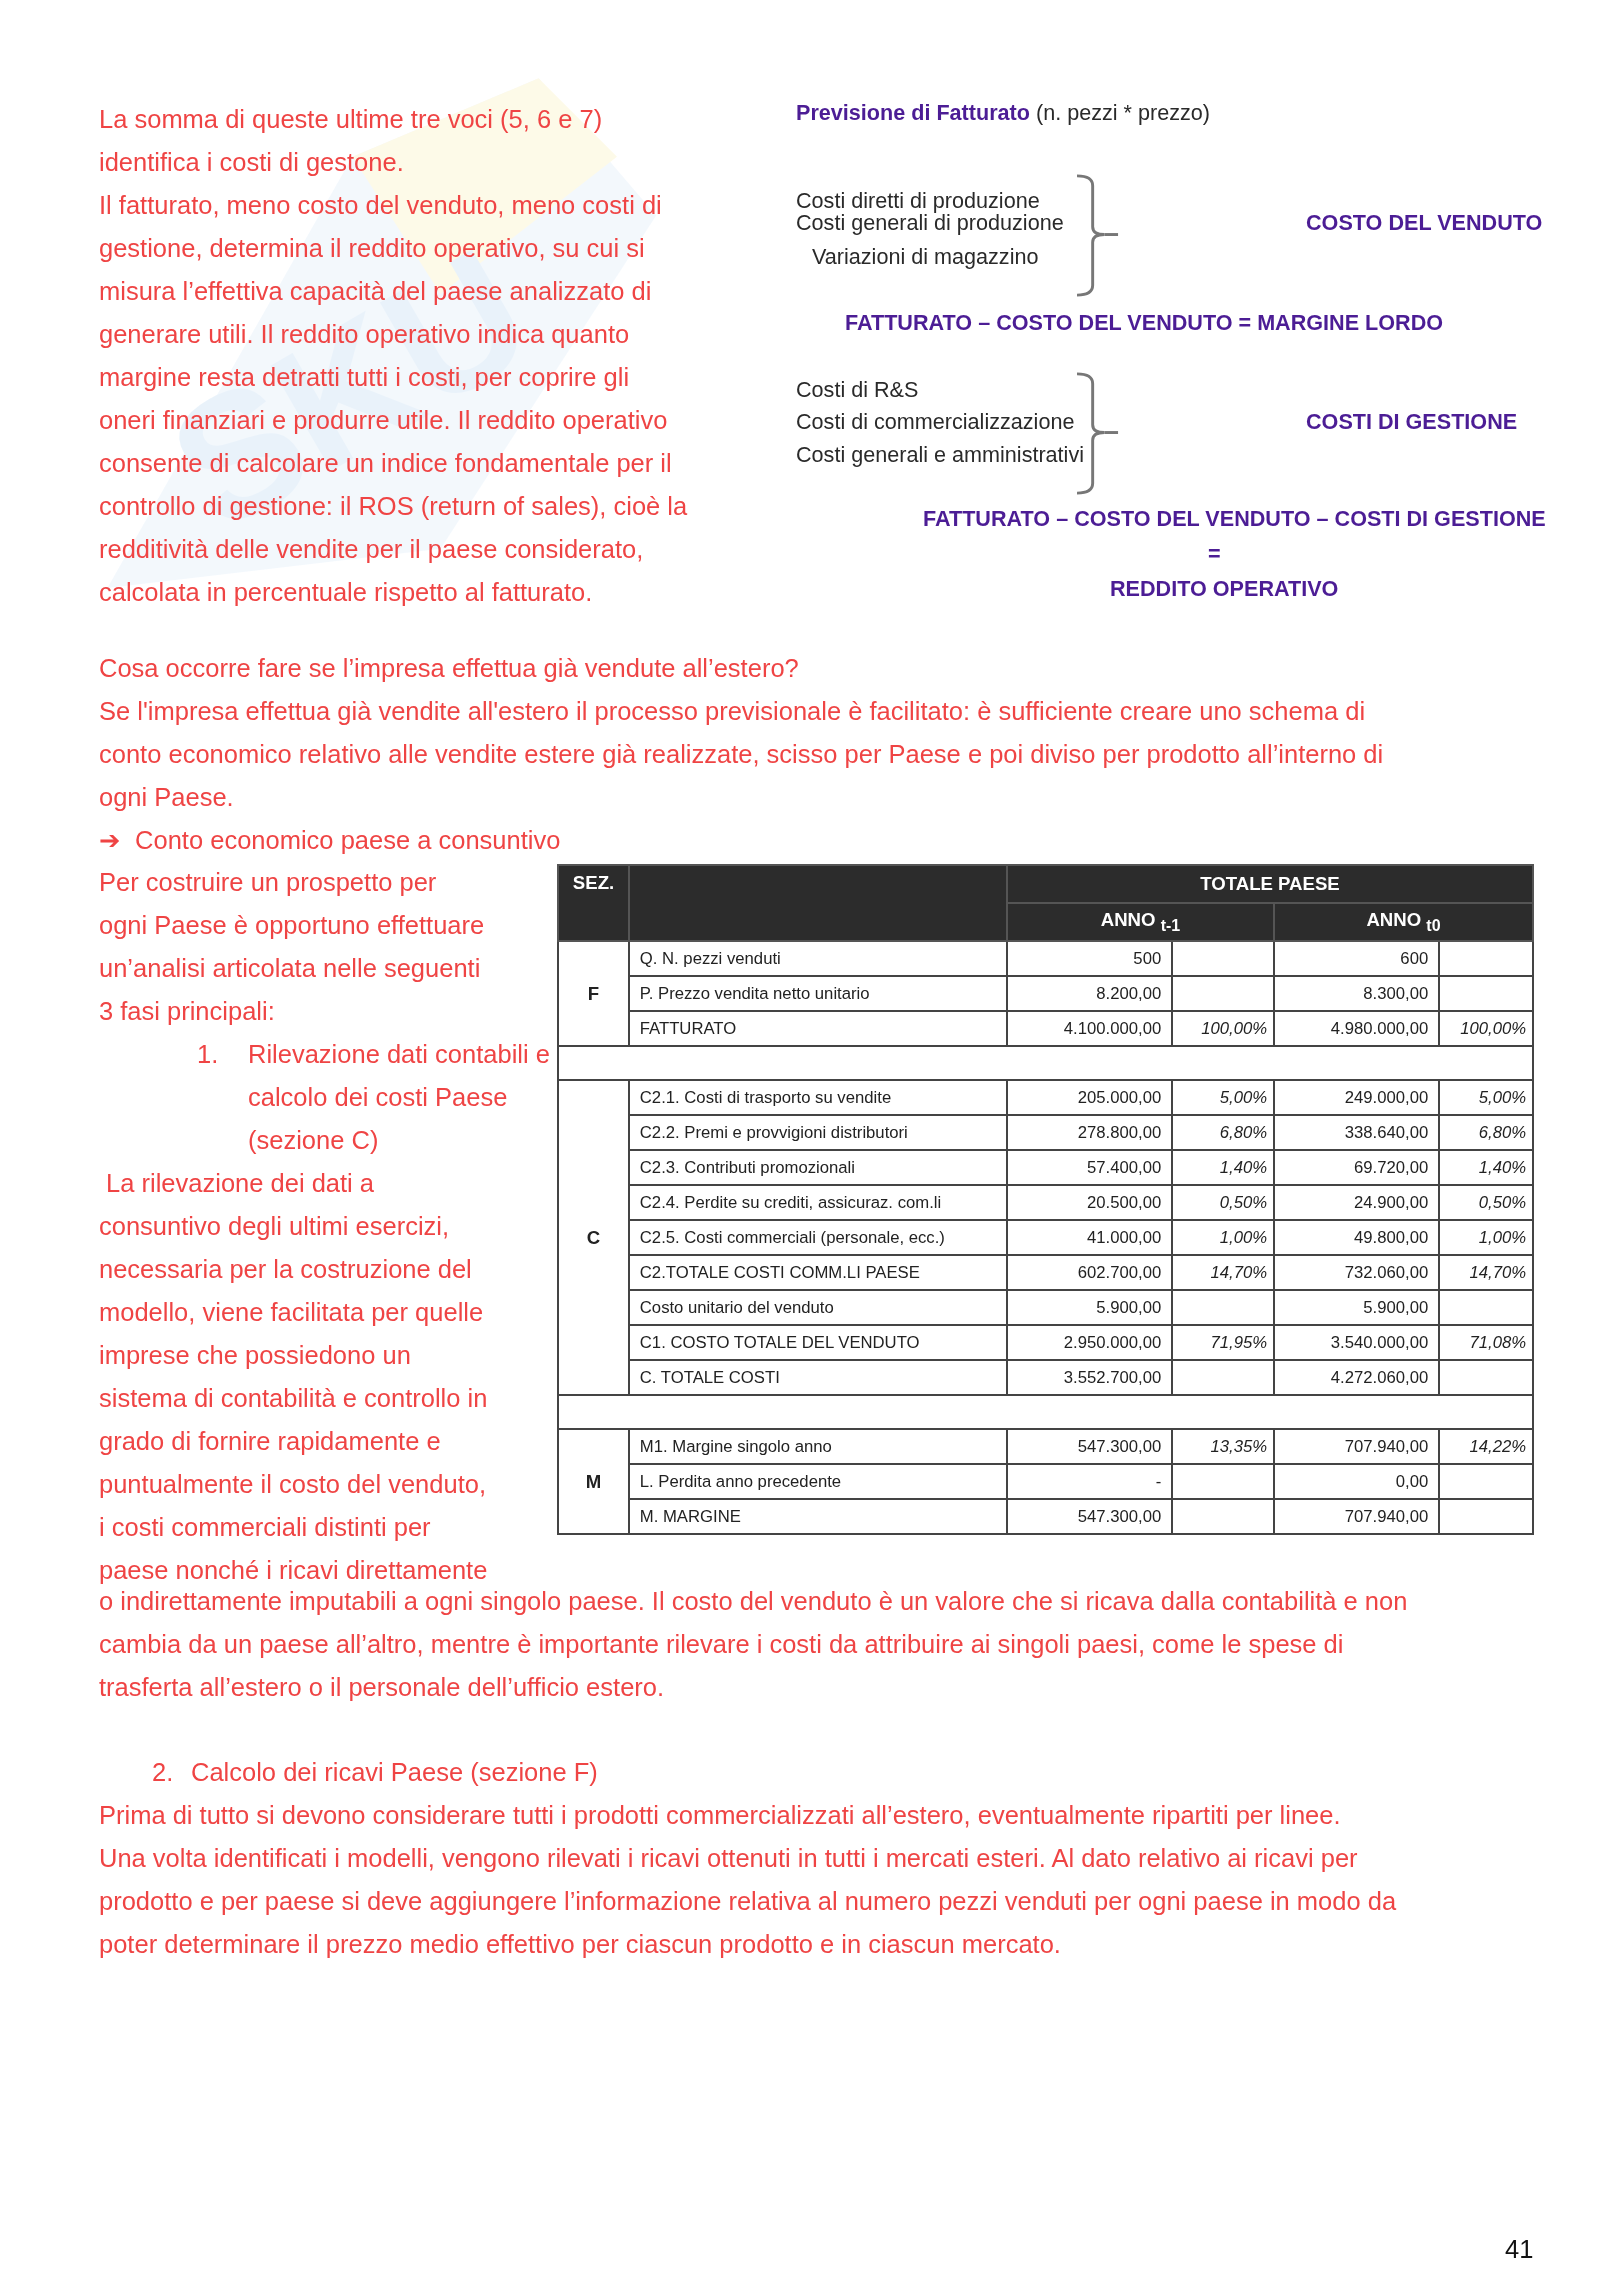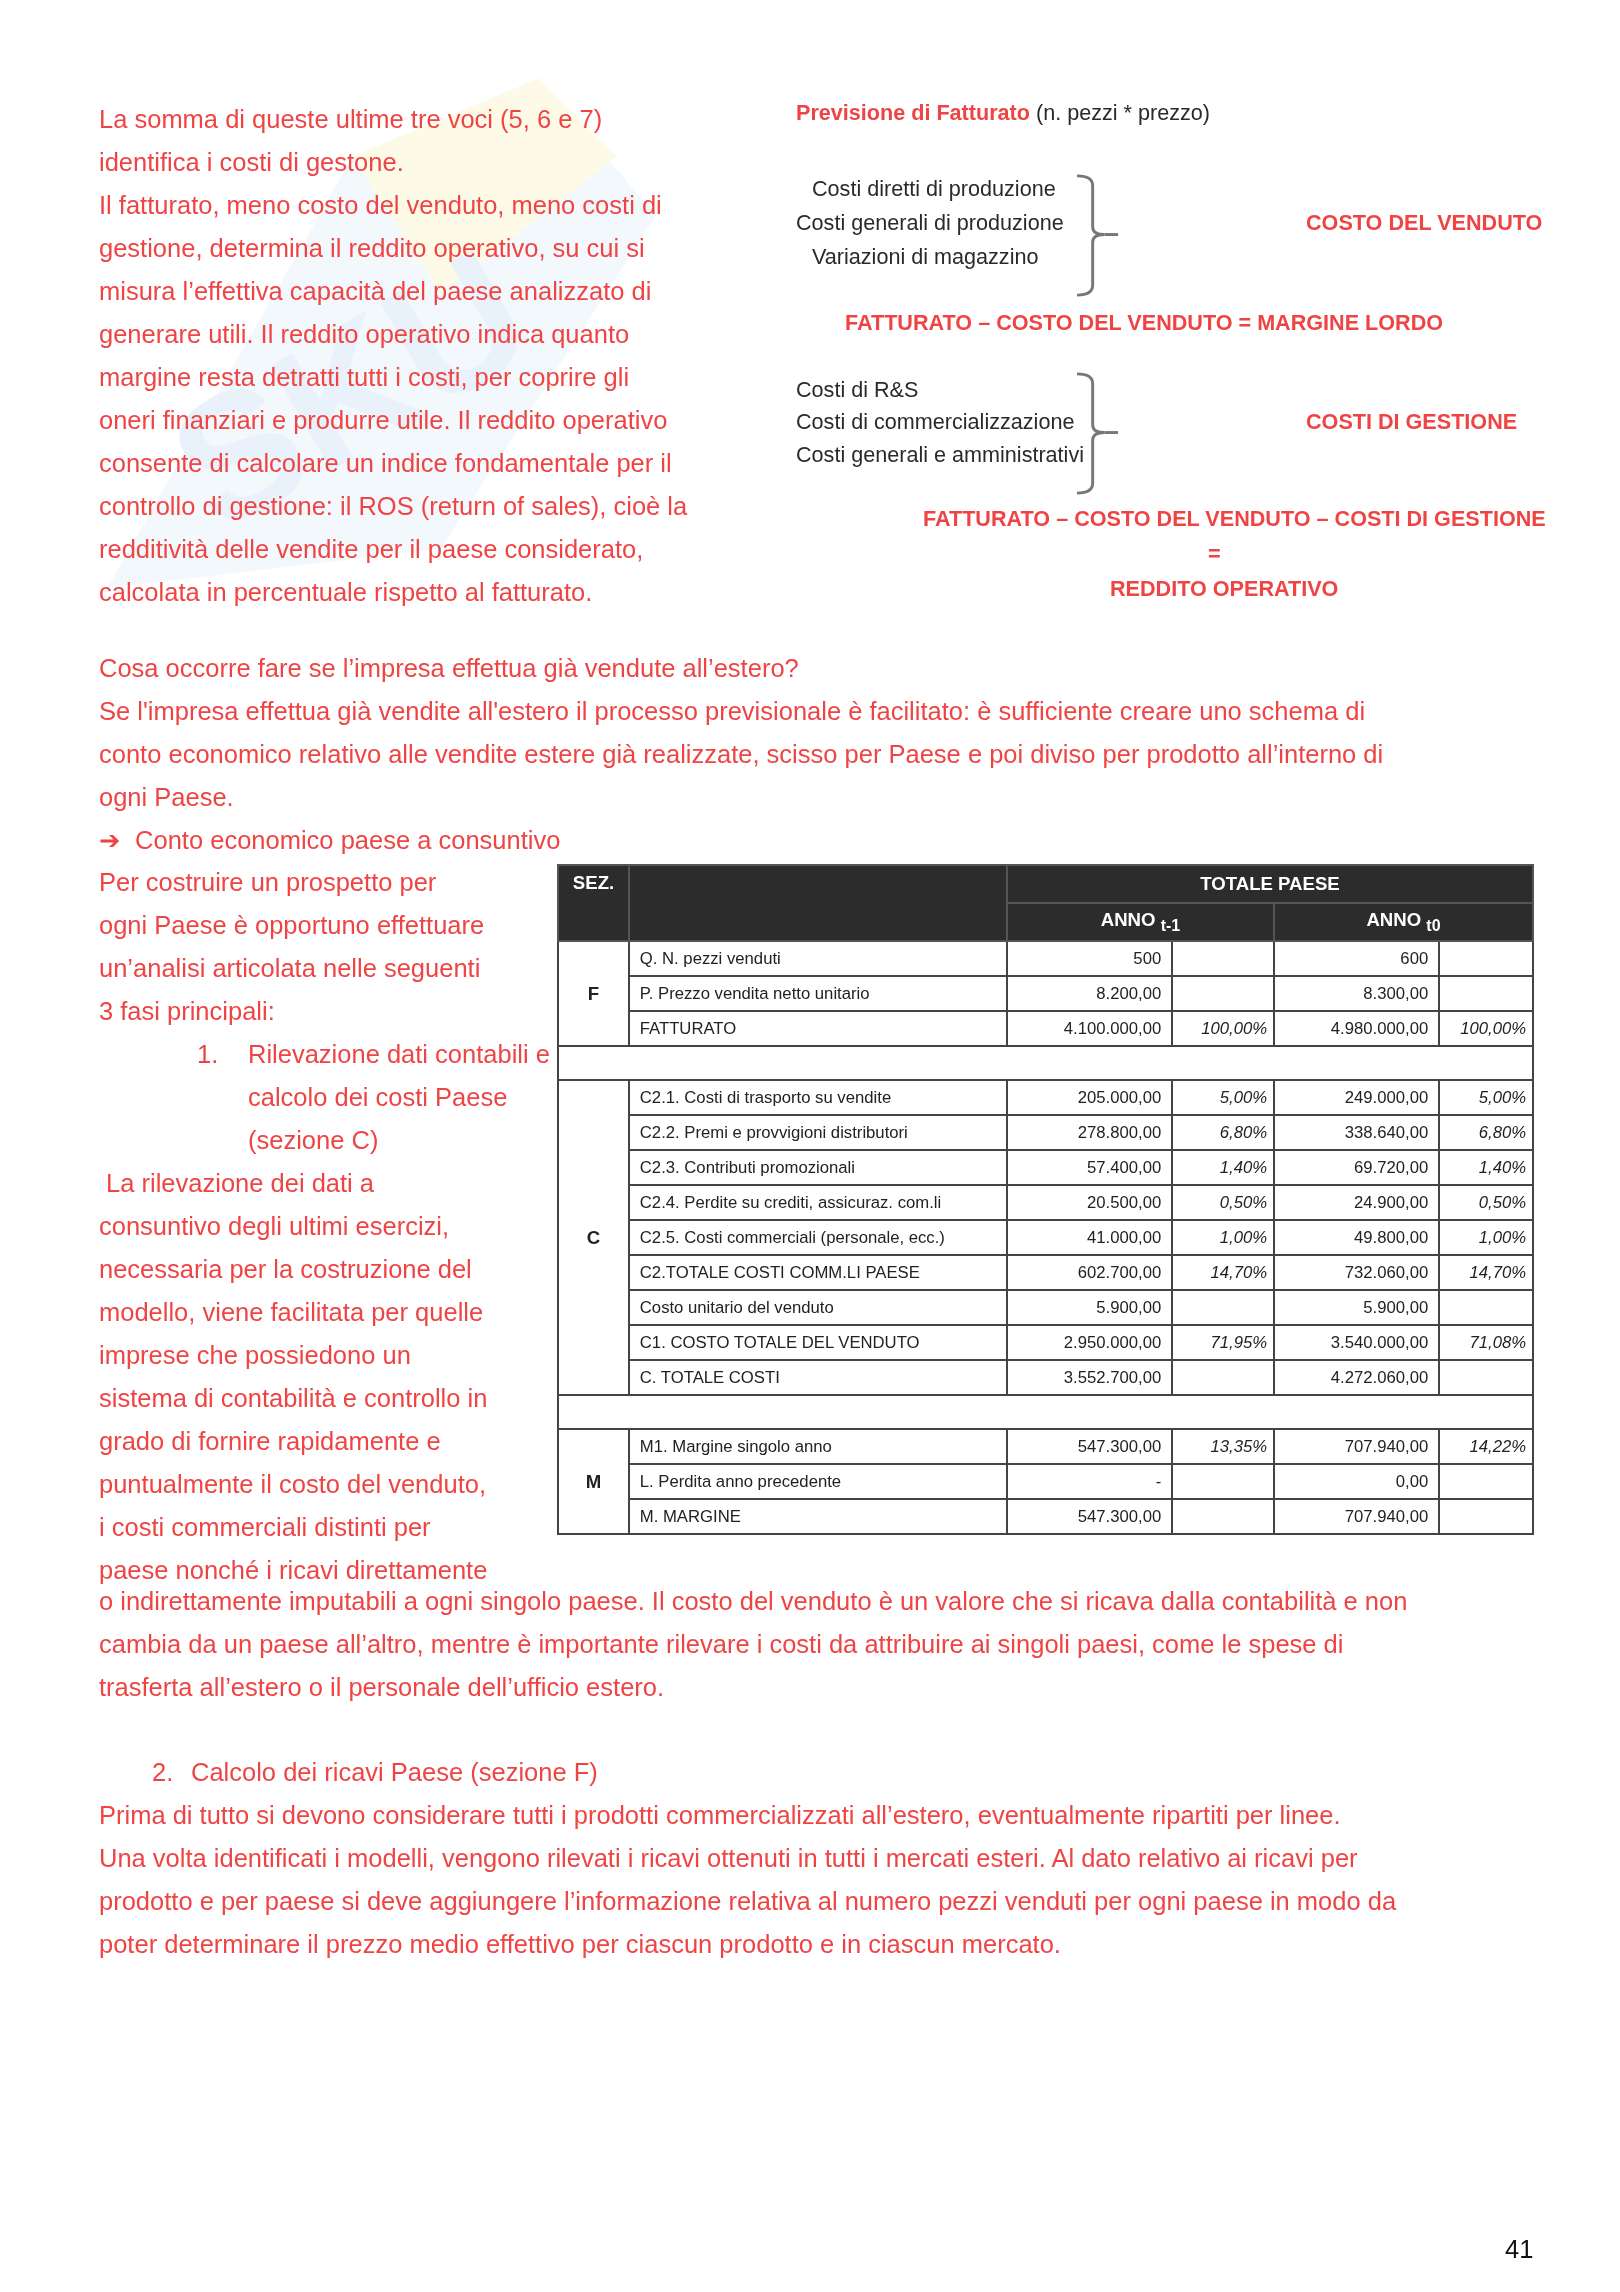--- a/index.html
+++ b/index.html
@@ -5,21 +5,21 @@
   html, body { margin:0; padding:0; background:#ffffff; }
   body { width:1620px; height:2293px; position:relative; overflow:hidden;
          font-family:"Liberation Sans", sans-serif; color:#111; }
   .watermark { position:absolute; left:29px; top:39px; width:686px; height:647px; pointer-events:none; opacity:0.55; }
   .p { position:absolute; font-size:25.5px; line-height:43px; color:#ef4444; }
   .line { display:block; white-space:nowrap; }
 
   
   .scheme { position:absolute; left:796px; top:98px; width:765px; height:510px; font-size:21.6px; color:#2a2a2a; }
   .scheme .t { position:absolute; white-space:nowrap; }
-  .scheme .bold { font-weight:bold; color:#ef4444; }
+  .scheme .bold { font-weight:bold; color:#4c1d95; }
   .brace { position:absolute; }
 
   
   table.ce { position:absolute; left:557px; top:864px; width:974px; border-collapse:collapse;
              font-size:16.7px; color:#222; table-layout:fixed; }
   table.ce th { background:#2c2c2c; color:#fff; font-weight:bold; border:2px solid #555; height:34px; font-size:18.6px; }
   table.ce td { border:2px solid #444; height:33px; padding:0 9.8px; white-space:nowrap; }
   table.ce td.num { text-align:right; }
   table.ce td.pct { text-align:right; font-style:italic; padding:0 5.9px; }
   table.ce td.sec { text-align:center; font-weight:bold; font-size:18.6px; }
@@ -50,21 +50,21 @@
   <span class="line">consente di calcolare un indice fondamentale per il</span>
   <span class="line">controllo di gestione: il ROS (return of sales), cioè la</span>
   <span class="line">redditività delle vendite per il paese considerato,</span>
   <span class="line">calcolata in percentuale rispetto al fatturato.</span>
 </div>
 
 <div class="scheme">
   <div class="t" style="left:0; top:2px;">
     <span class="bold">Previsione di  Fatturato</span><span> (n. pezzi * prezzo)</span>
   </div>
-  <div class="t" style="left:0; top:78px;margin-left:16px;">Costi diretti di produzione</div>
+  <div class="t" style="left:0; top:90px;">Costi diretti di produzione</div>
   <div class="t" style="left:0; top:112px;">Costi generali di produzione</div>
   <div class="t" style="left:16px; top:146px;">Variazioni di magazzino</div>
   <svg class="brace" style="left:279px; top:74px;" width="49" height="127" viewBox="0 0 50 130">
     <path d="M2 4 Q18 4 18 14 L18 56 Q18 64 30 64 Q18 64 18 72 L18 116 Q18 126 2 126" fill="none" stroke="#777" stroke-width="3"></path>
     <path d="M30 64 L44 64" stroke="#777" stroke-width="3"></path>
   </svg>
   <div class="t bold" style="left:510px; top:112px;">COSTO DEL VENDUTO</div>
   <div class="t bold" style="left:49px; top:212px;">FATTURATO – COSTO DEL VENDUTO = MARGINE LORDO</div>
 
   <div class="t" style="left:0; top:279px;">Costi di R&amp;S</div>

